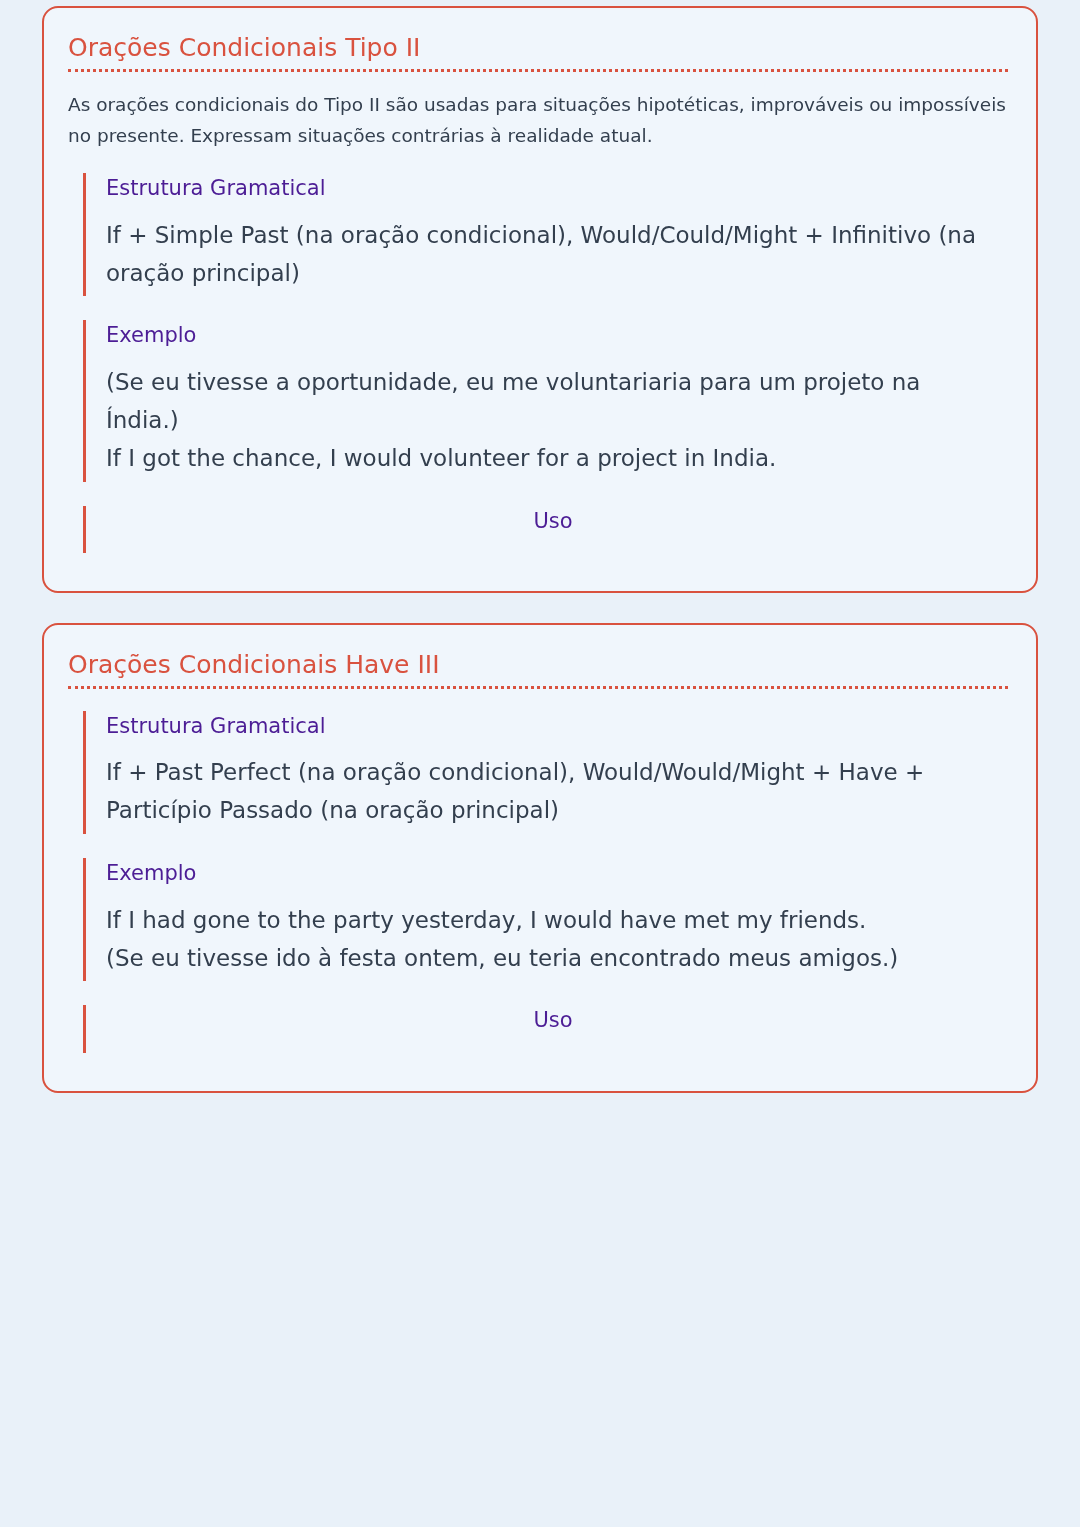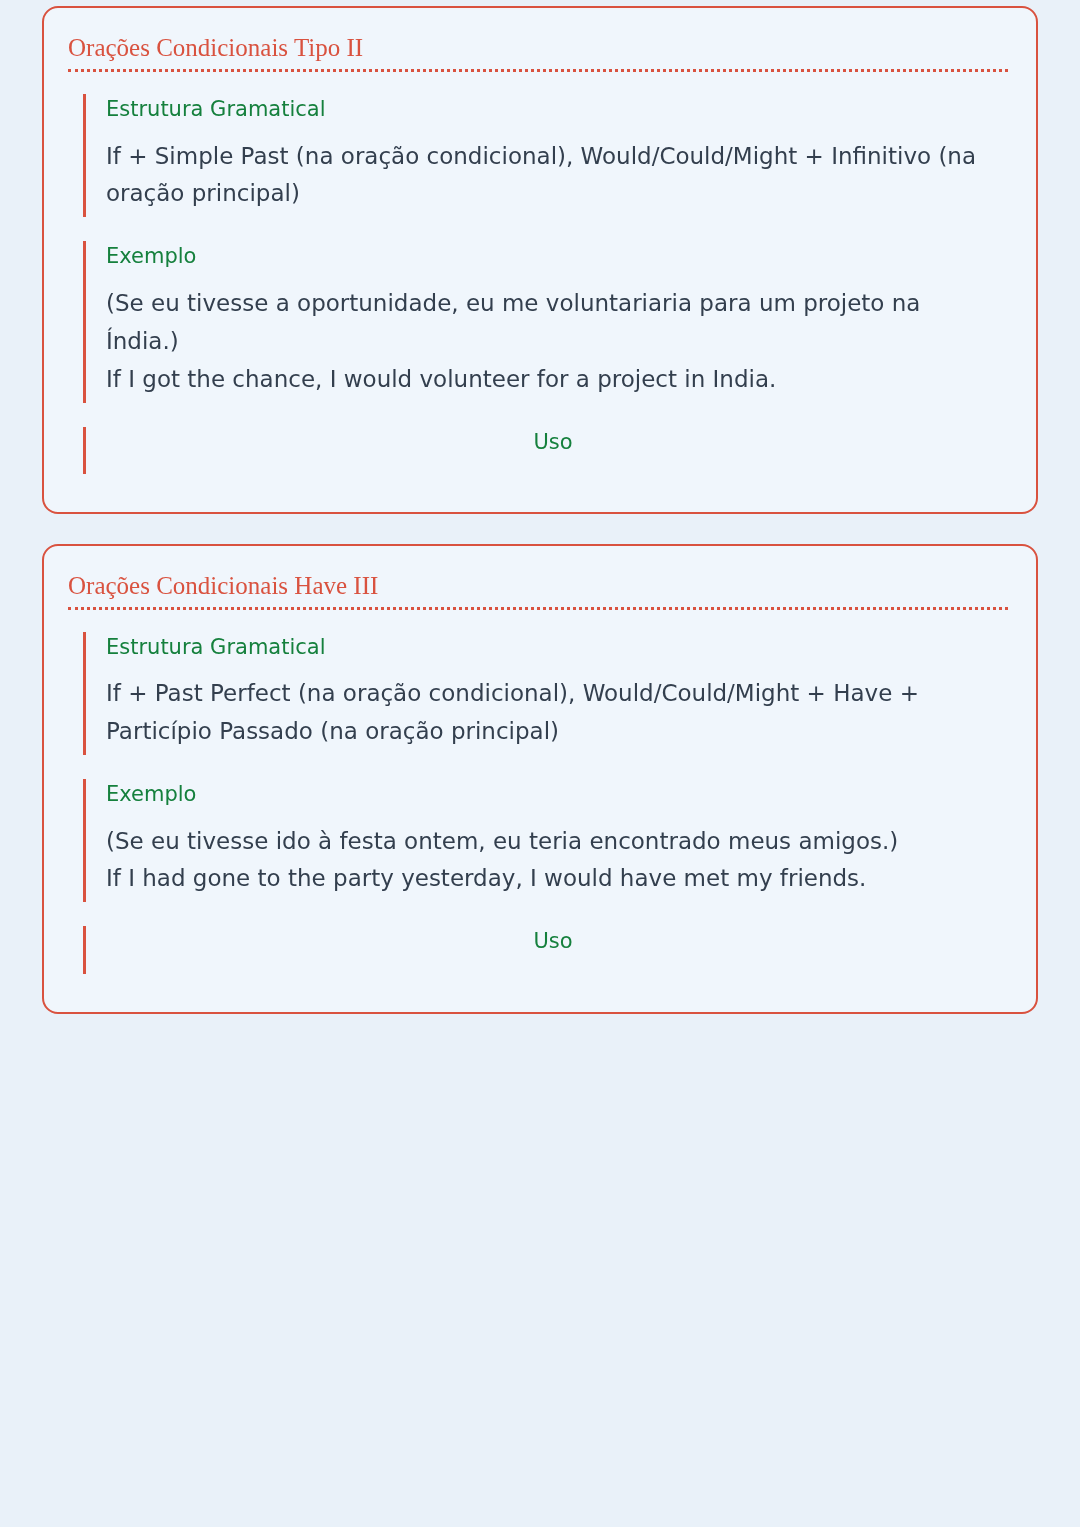--- a/index.html
+++ b/index.html
@@ -23,58 +23,58 @@
     border-radius: 16px;
     padding: 24px 28px 34px 24px;
     margin-bottom: 30px;
   }
   .card-title {
     color: #d9523f;
     font-size: 25px;
     font-weight: 500;
     margin: 0;
     line-height: 1.25;
-    font-family: Liberation Serif, serif;
   }
   .title-rule {
     border-bottom: 3px dotted #d9523f;
     margin: 6px 0 18px 0;
     height: 1px;
   }
   .intro {
     font-size: 18.5px;
     line-height: 1.65;
     margin: 0 0 22px 0;
   }
   .section {
     border-left: 3px solid #d9523f;
     margin: 22px 0 24px 15px;
     padding: 2px 8px 4px 20px;
   }
   .section:last-child { margin-bottom: 4px; text-align: center; }
   .section-heading {
-    color: #15803d;
+    color: #4c1d95;
     font-size: 21px;
     font-weight: 500;
     margin: 0 0 14px 0;
     line-height: 1.3;
   }
   .section-line {
     font-size: 23px;
     line-height: 1.65;
   }
 </style>
 </head>
 <body>
 
 <div class="page">
 
   <div class="card">
     <h1 class="card-title">Orações Condicionais Tipo II</h1>
     <div class="title-rule"></div>
+    <p class="intro">As orações condicionais do Tipo II são usadas para situações hipotéticas, improváveis ou impossíveis no presente. Expressam situações contrárias à realidade atual.</p>
 
     <div class="section">
       <h2 class="section-heading">Estrutura Gramatical</h2>
       <div class="section-line">If + Simple Past (na oração condicional), Would/Could/Might + Infinitivo (na oração principal)</div>
     </div>
 
     <div class="section">
       <h2 class="section-heading">Exemplo</h2>
       <div class="section-line">(Se eu tivesse a oportunidade, eu me voluntariaria para um projeto na Índia.)</div>
       <div class="section-line">If I got the chance, I would volunteer for a project in India.</div>
@@ -84,27 +84,27 @@
       <h2 class="section-heading">Uso</h2>
     </div>
   </div>
 
   <div class="card">
     <h1 class="card-title">Orações Condicionais Have III</h1>
     <div class="title-rule"></div>
 
     <div class="section">
       <h2 class="section-heading">Estrutura Gramatical</h2>
-      <div class="section-line">If + Past Perfect (na oração condicional), Would/Could/Might + Have + Particípio Passado (na oração principal)</div>
+      <div class="section-line">If + Past Perfect (na oração condicional), Would/Would/Might + Have + Particípio Passado (na oração principal)</div>
     </div>
 
     <div class="section">
       <h2 class="section-heading">Exemplo</h2>
+      <div class="section-line">If I had gone to the party yesterday, I would have met my friends.</div>
       <div class="section-line">(Se eu tivesse ido à festa ontem, eu teria encontrado meus amigos.)</div>
-      <div class="section-line">If I had gone to the party yesterday, I would have met my friends.</div>
     </div>
 
     <div class="section">
       <h2 class="section-heading">Uso</h2>
     </div>
   </div>
 
 </div>
 
 </body></html>

